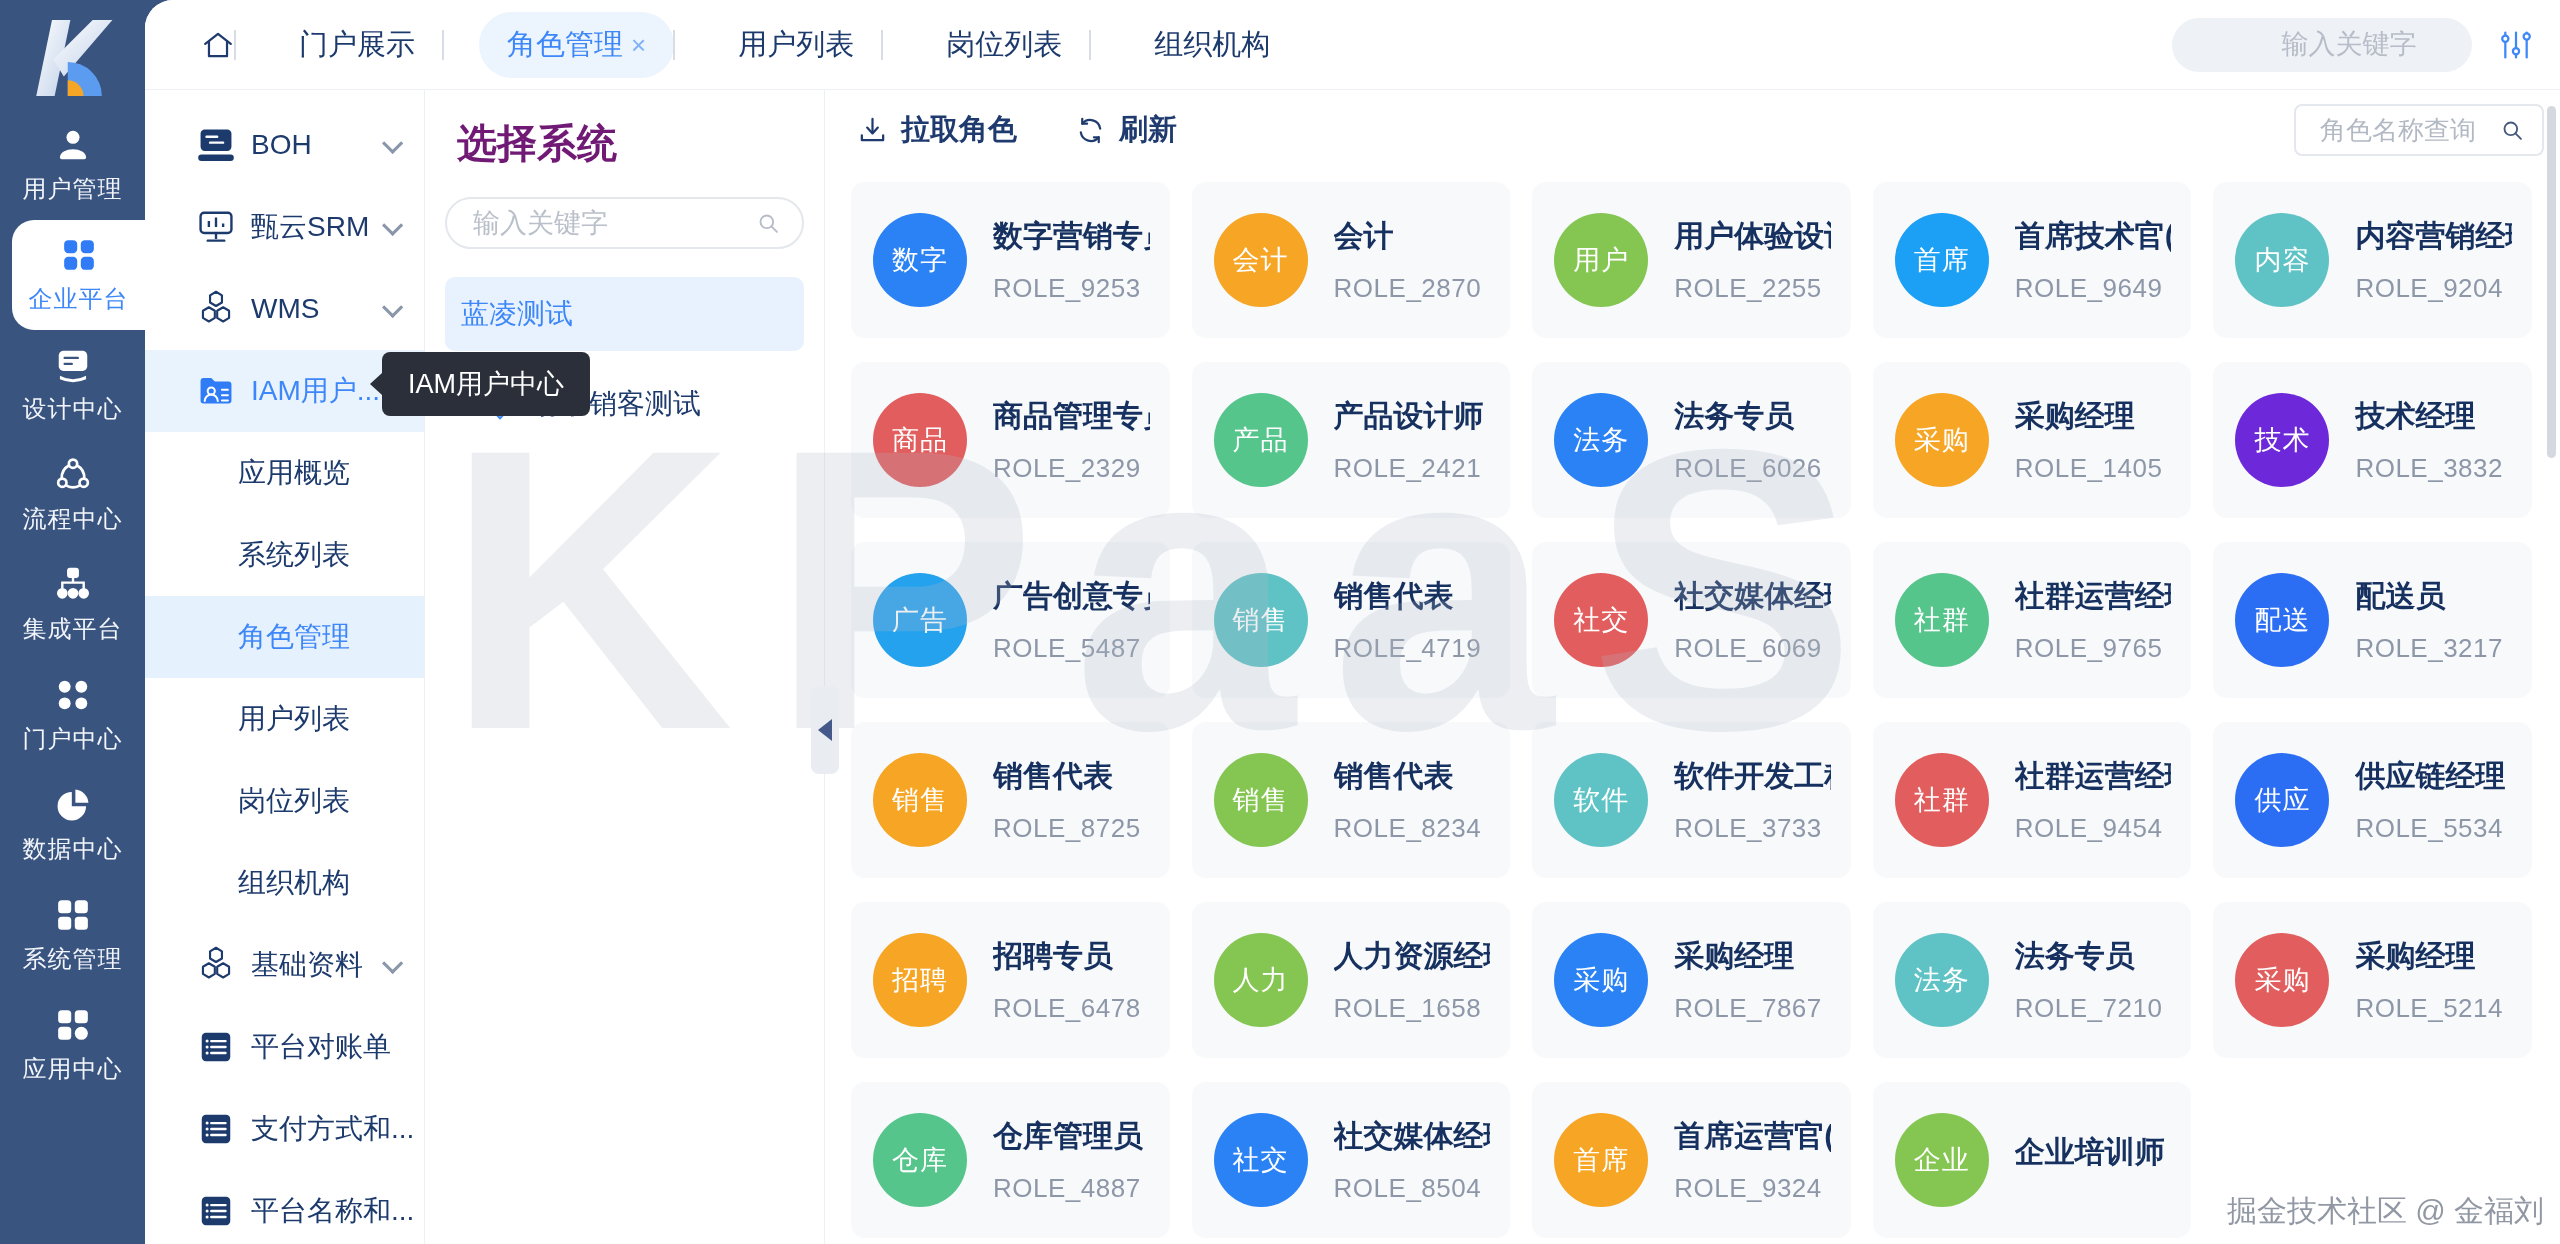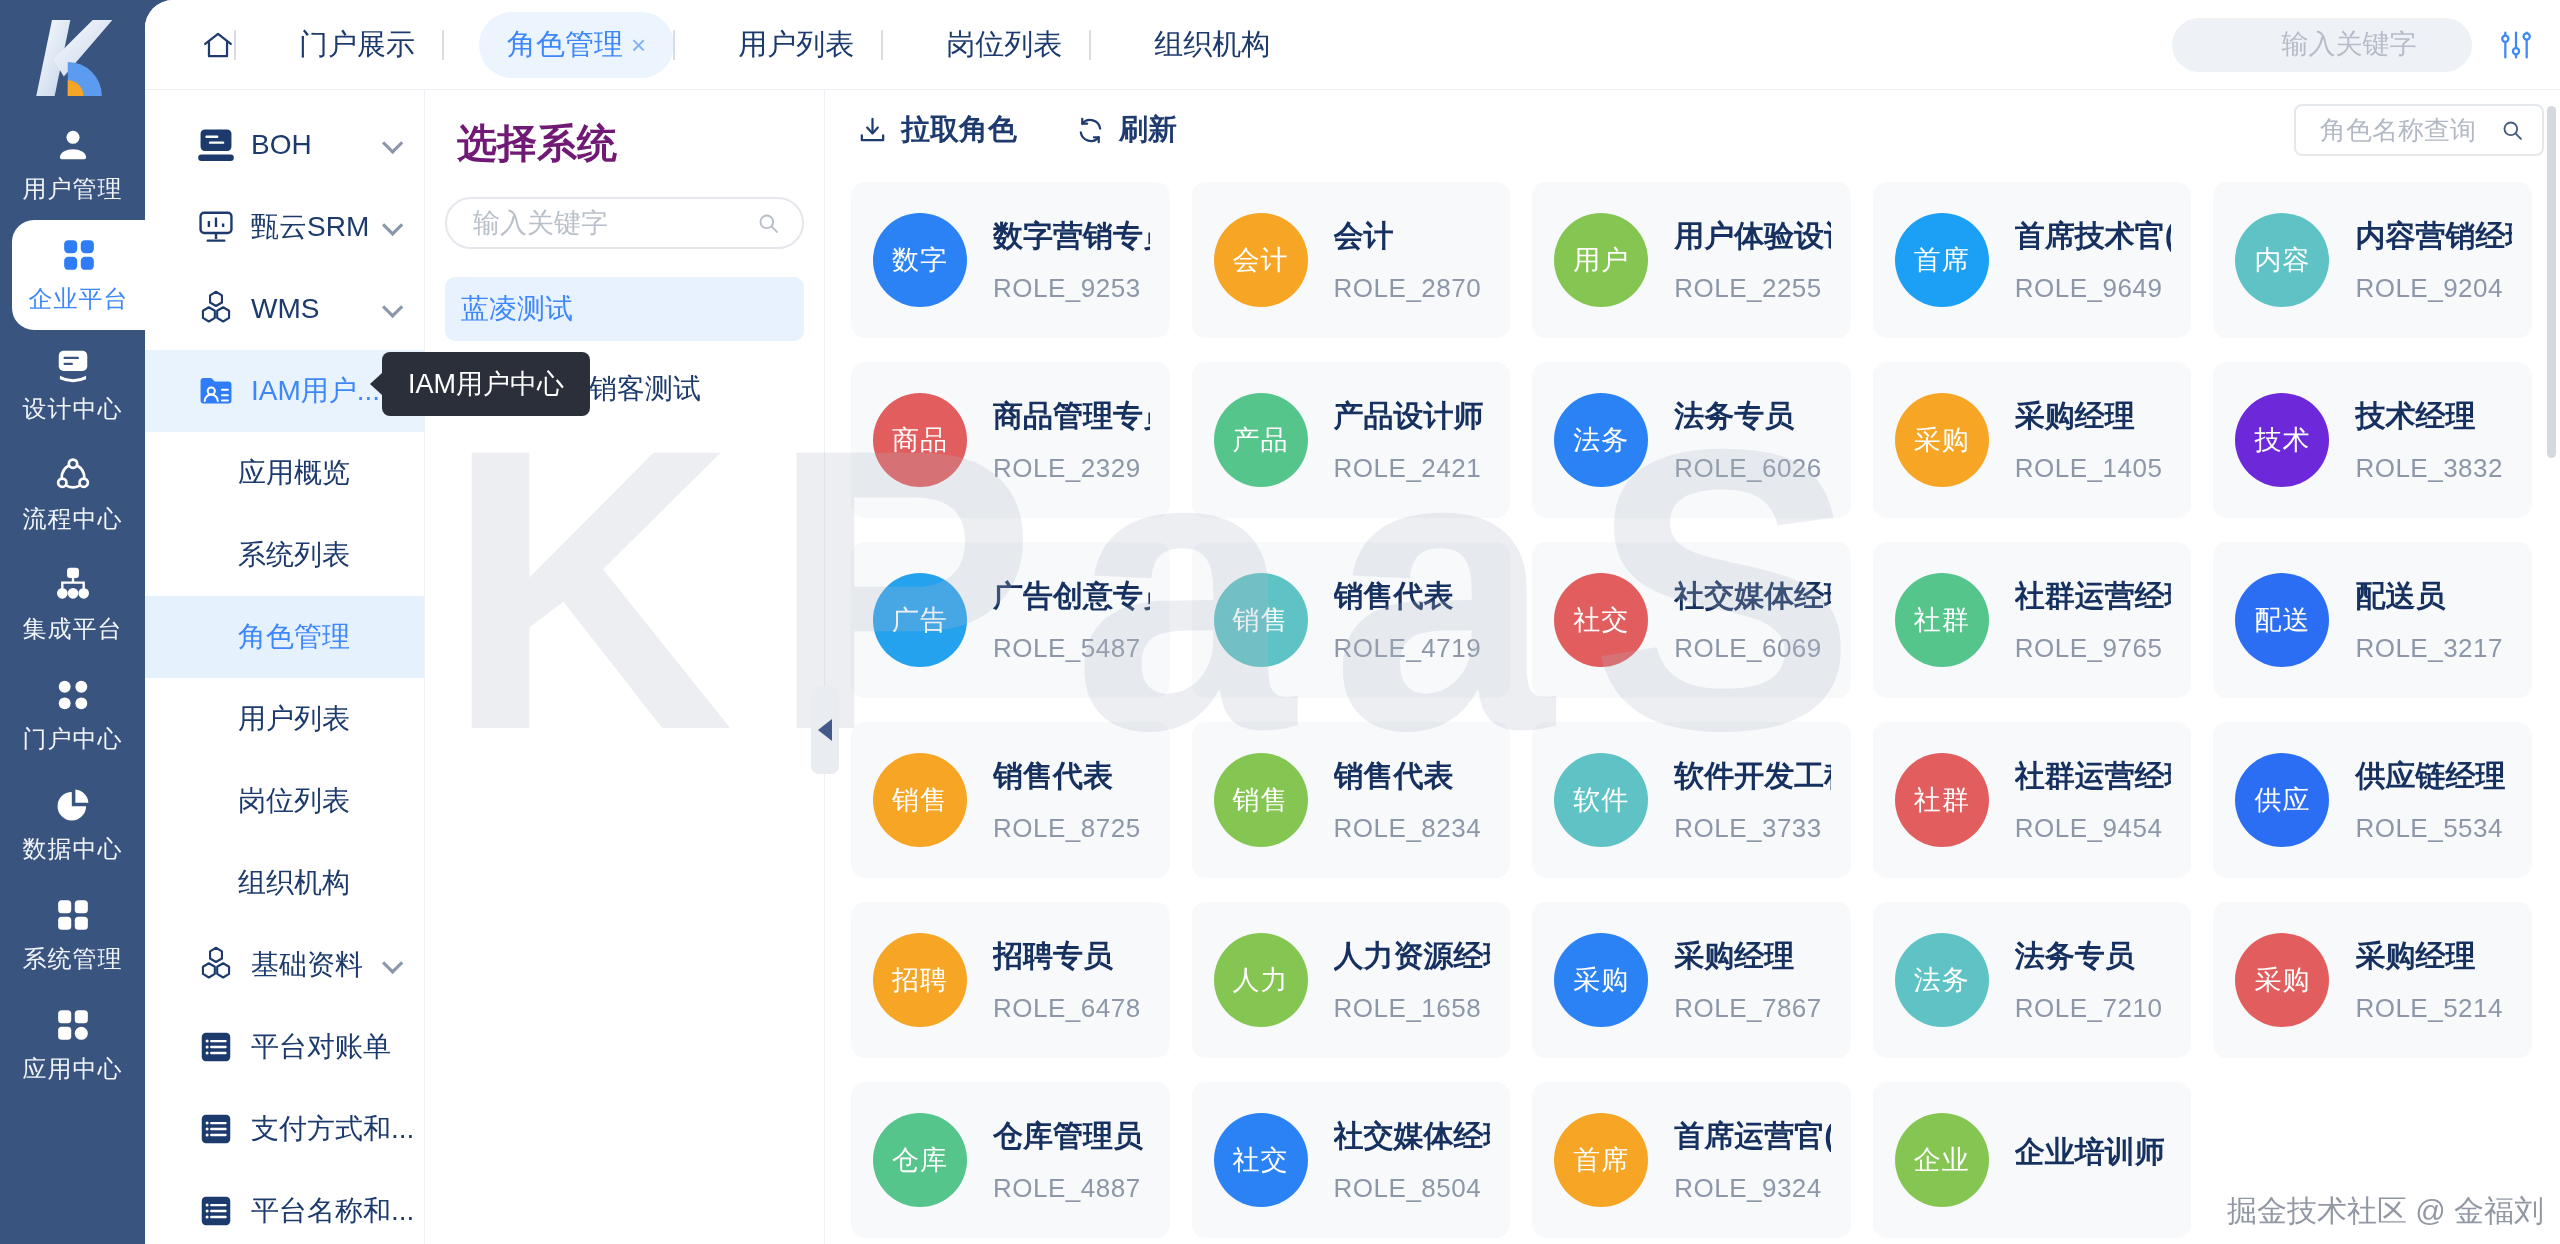--- a/index.html
+++ b/index.html
@@ -64,21 +64,21 @@
 
   .sys-col { width:400px; border-right:1px solid #eef0f3; padding:26px 20px; z-index:2;
              background:#fff; }
   .sys-title { font-size:40px; font-weight:700; color:#701a75; padding-left:12px; }
   .sys-search { margin-top:26px; height:52px; border:2px solid #e4e7ec; border-radius:999px;
                 display:flex; align-items:center; padding:0 20px 0 26px; background:#fff; }
   .sys-search input { flex:1; min-width:0; border:none; outline:none; background:transparent;
                       font:27px "Liberation Sans",sans-serif; color:#555; }
   .sys-search input::placeholder { color:#bac0ca; }
   .sys-search svg { width:27px; height:27px; color:#b6bdc8; flex:0 0 auto; }
-  .sys-item { height:64px; display:flex; align-items:center; border-radius:10px; font-size:28px;
+  .sys-item { height:74px; display:flex; align-items:center; border-radius:10px; font-size:28px;
               color:#1d3a6d; padding:0 16px; margin-top:16px; cursor:pointer; }
   .sys-item.selected { background:#e7f2fe; color:#3e87f8; margin-top:28px; }
   .sys-item .pin { display:none; width:34px; height:34px; margin:0 16px 0 22px; flex:0 0 auto; }
   .sys-item.has-pin .pin { display:block; }
 
   .main-col { flex:1; position:relative; background:#fff; }
   .toolbar { height:80px; display:flex; align-items:center; padding:0 16px 0 32px; }
   .action { display:flex; align-items:center; gap:13px; font-size:29px; color:#1e3a6e;
             font-weight:600; margin-right:58px; cursor:pointer; white-space:nowrap; }
   .action svg { width:31px; height:31px; }

